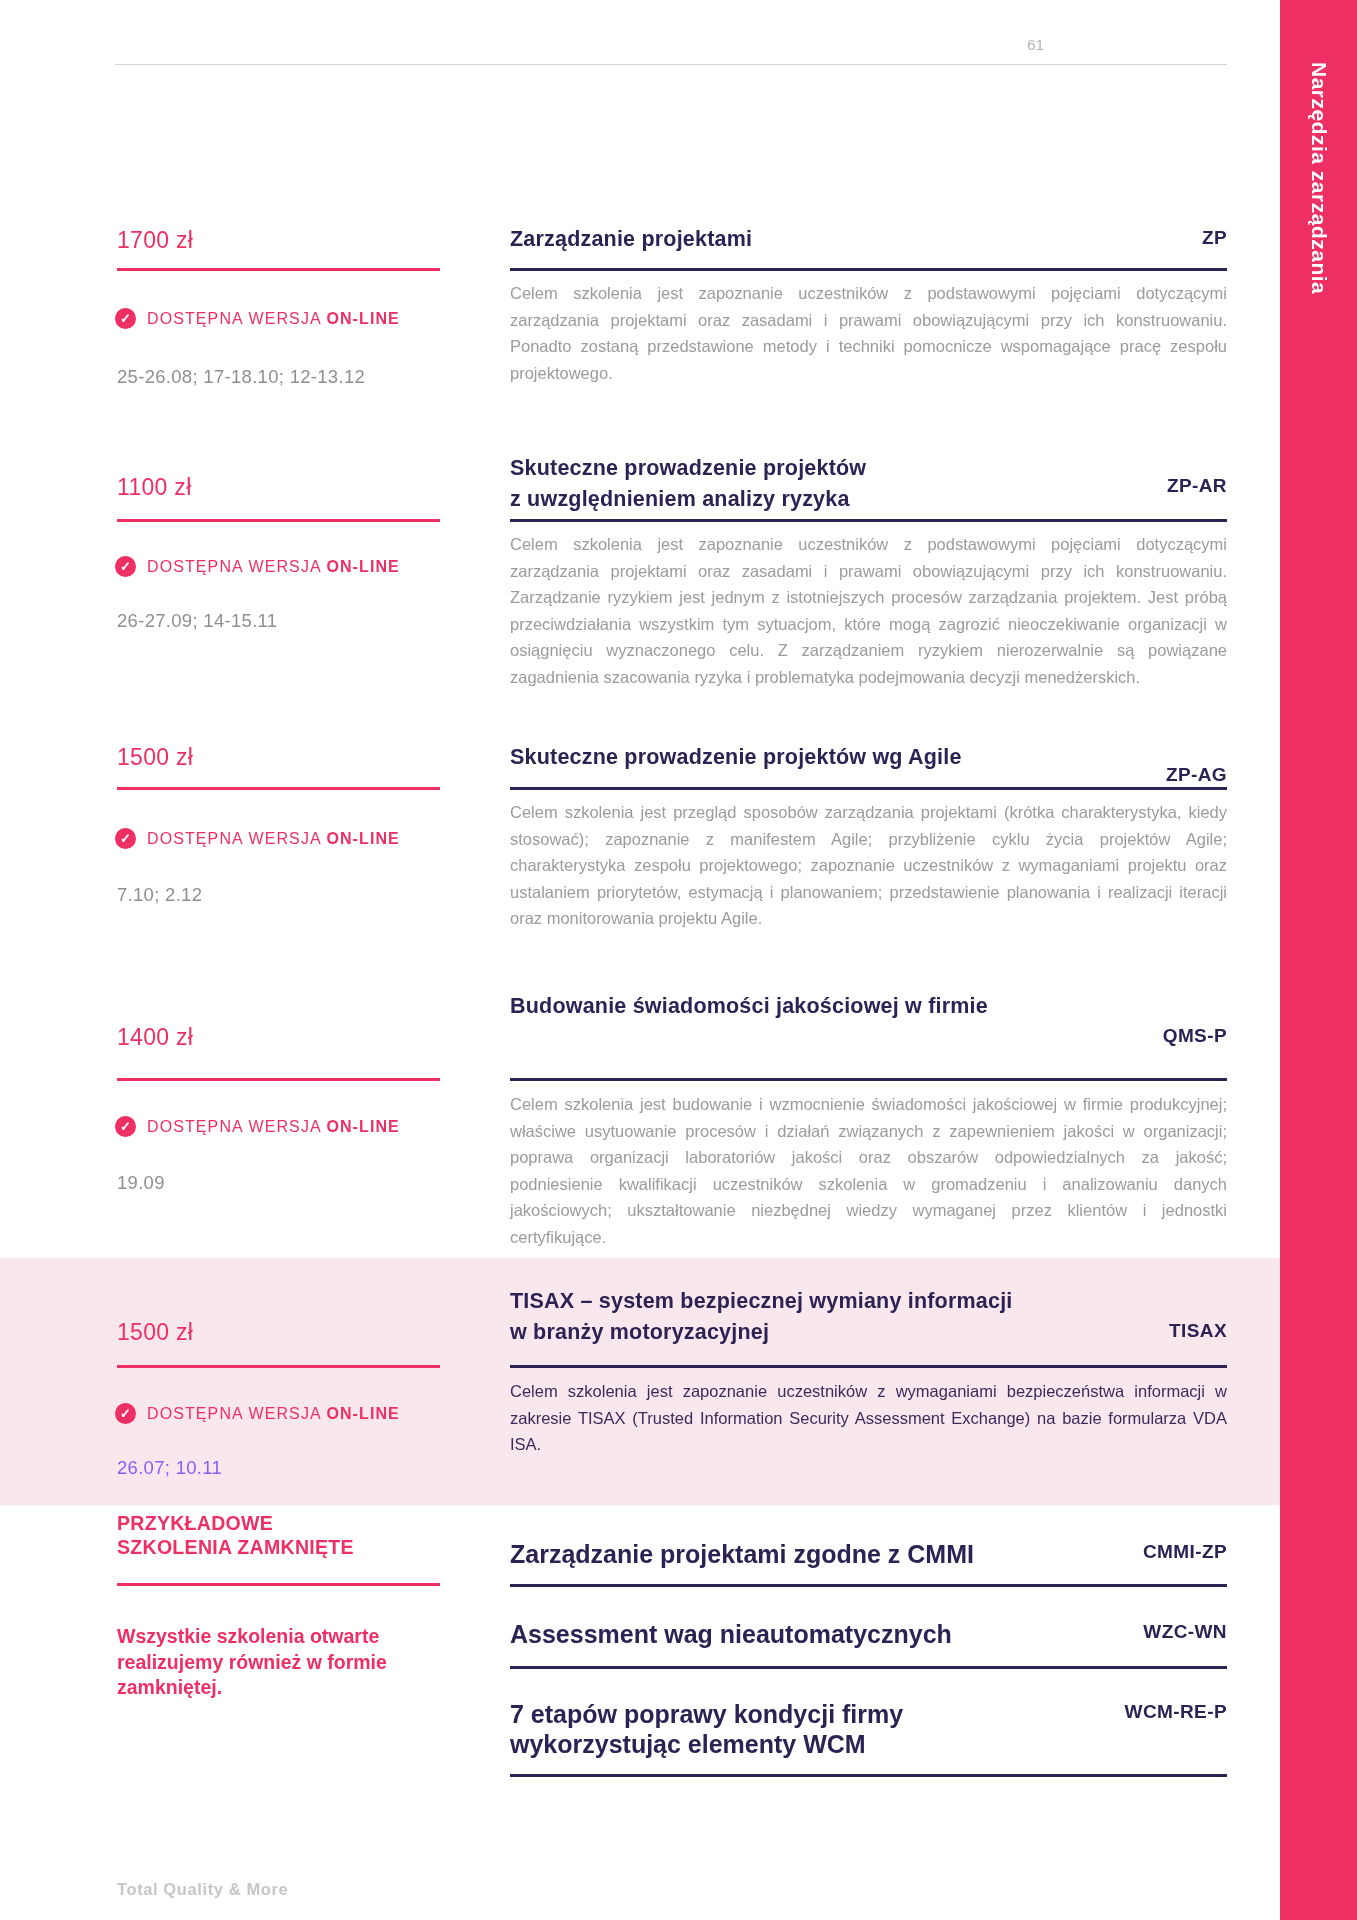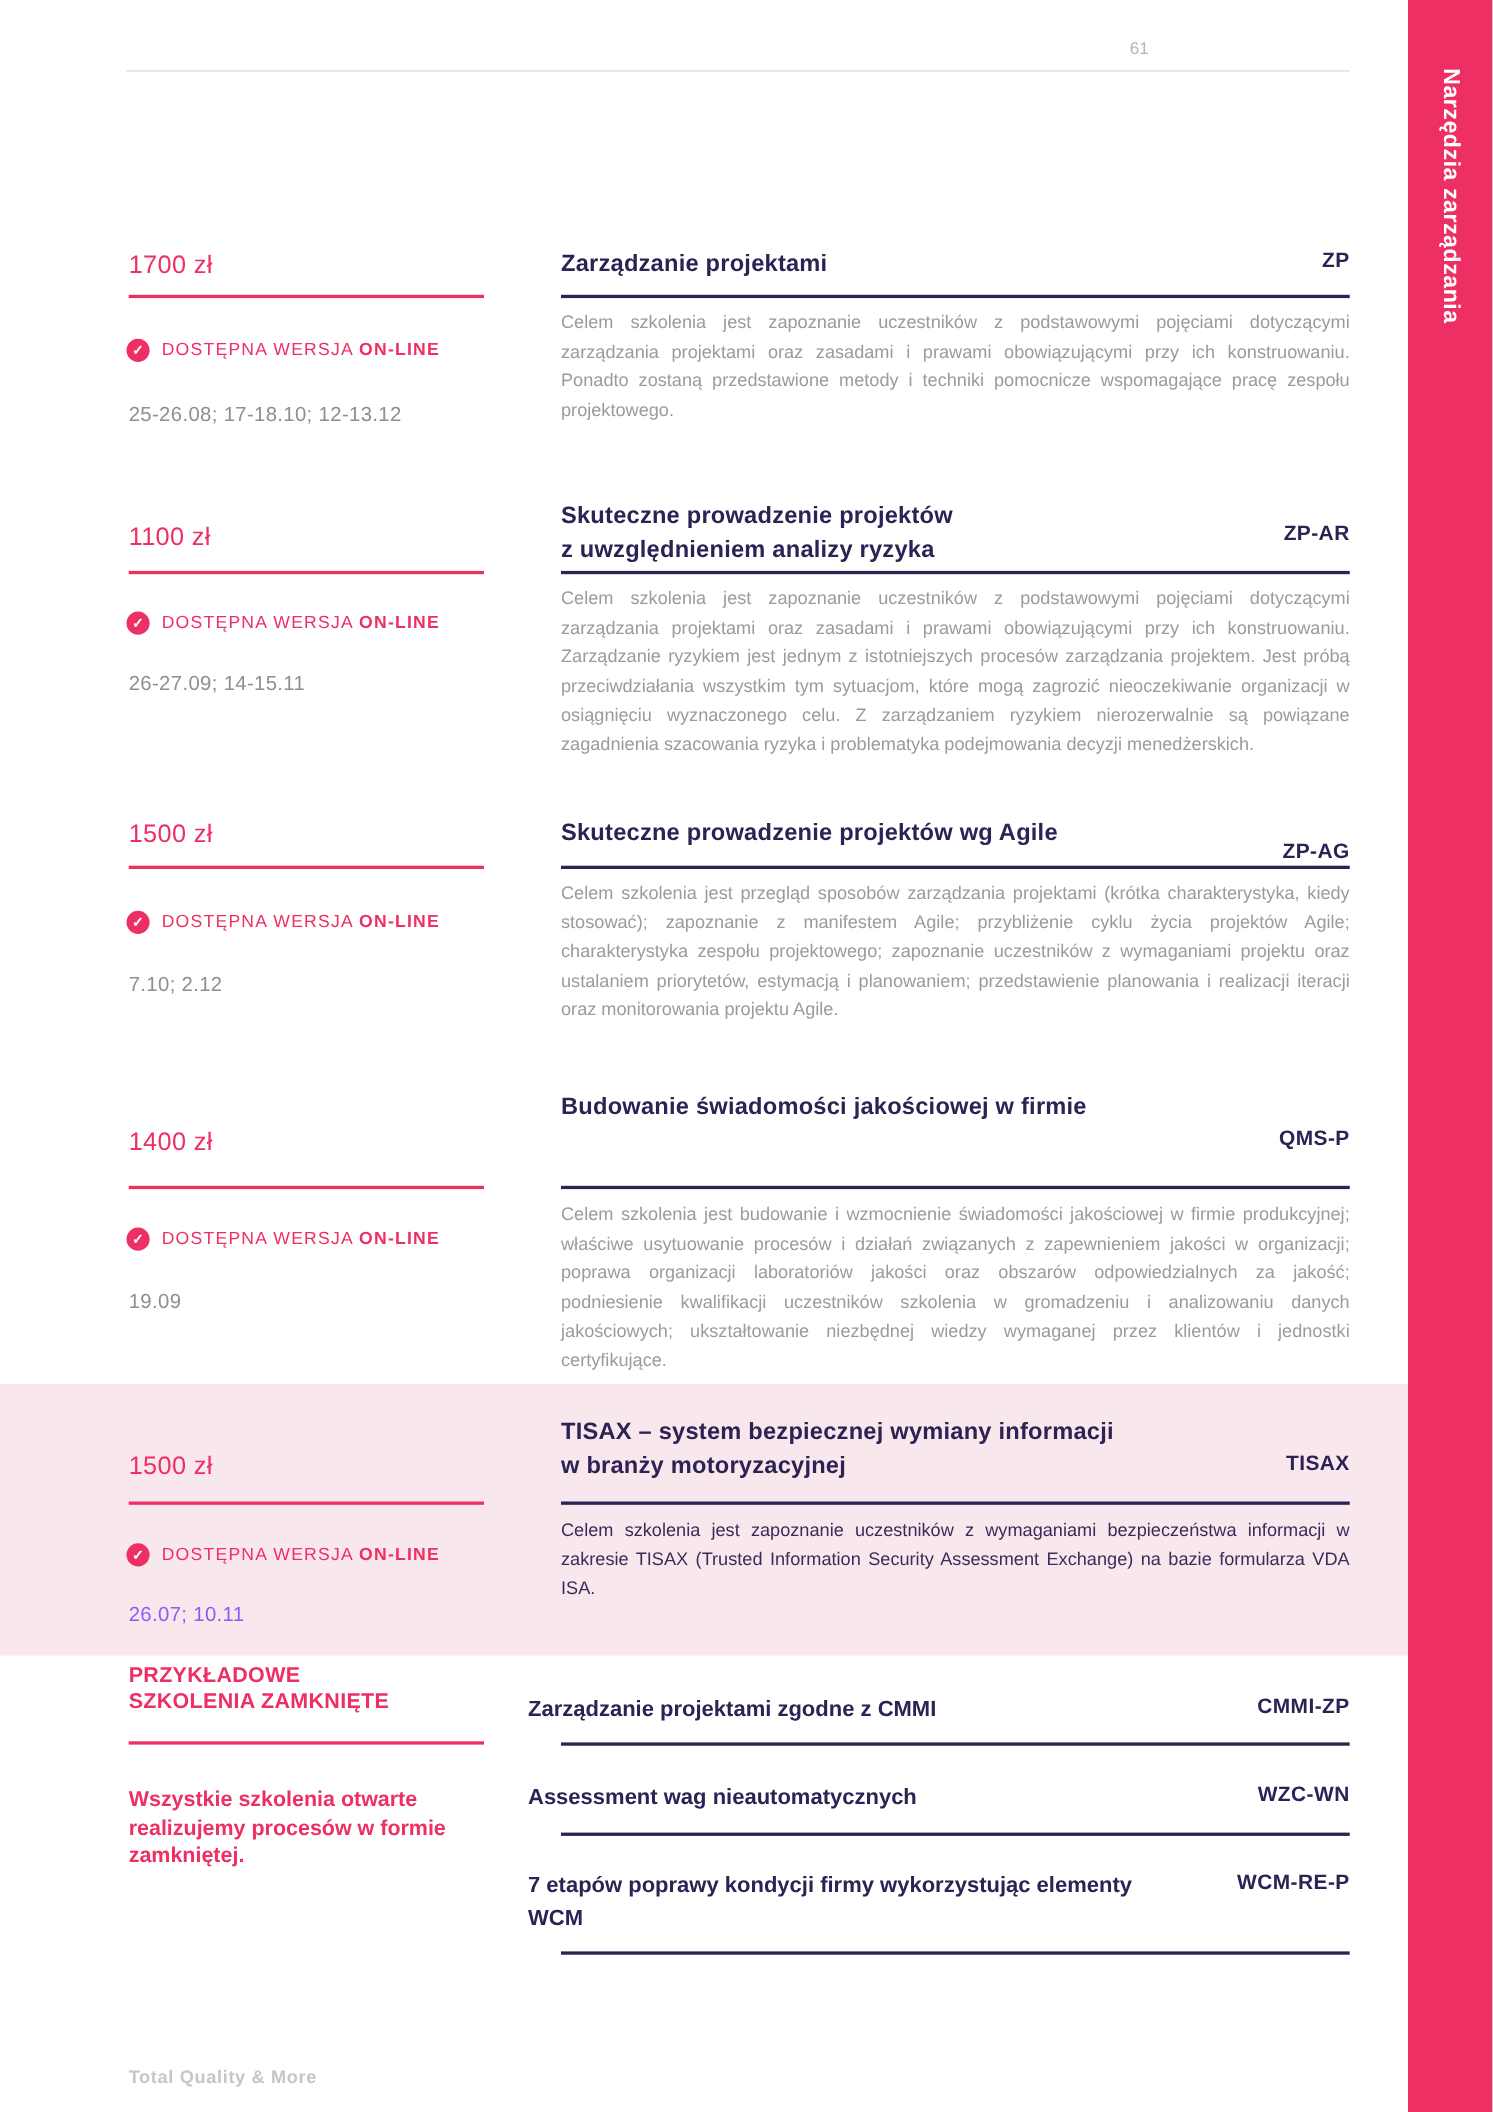--- a/index.html
+++ b/index.html
@@ -35,21 +35,21 @@
   .desc{left:510px;width:717px;margin:0;font-size:16.5px;line-height:26.6px;color:var(--gray);text-align:justify;}
   .desc.dark{color:#3C2B5A;}
 
   
   .band{left:0;top:1258px;width:1280px;height:247px;background:var(--hl);}
 
   
   .closed-h{left:117px;font-size:19.5px;line-height:23.5px;color:var(--pink);font-weight:800;letter-spacing:.3px;}
   .closed-h span{display:block;}
   .note{left:117px;width:312px;font-size:19.5px;line-height:25.5px;color:var(--pink);font-weight:800;}
-  .row-title{left:480px;width:560px;margin:0;font-size:20px;line-height:30px;color:var(--navy);font-weight:bold;}
+  .row-title{left:510px;width:560px;margin:0;font-size:25px;line-height:30px;color:var(--navy);font-weight:bold;}
 
   
   .sidebar{left:1280px;top:0;width:77px;height:1920px;background:var(--pink);}
   .sidebar-text{position:absolute;top:62px;left:50%;transform:translateX(-50%);
     writing-mode:vertical-rl;white-space:nowrap;color:#fff;font-weight:bold;font-size:21px;letter-spacing:.5px;}
 
   .footer{left:117px;top:1880px;font-size:16.5px;font-weight:bold;color:#C9C4C6;letter-spacing:.6px;}
 </style>
 </head>
 <body>
@@ -131,21 +131,21 @@
     </h3>
   <div class="abs code" style="top:1320px">TISAX</div>
   <div class="abs rrule" style="top:1365px"></div>
   <p class="abs desc dark" style="top:1378px">Celem szkolenia jest zapoznanie uczestników z wymaganiami bezpieczeństwa informacji w zakresie TISAX (Trusted Information Security Assessment Exchange) na bazie formularza VDA ISA.</p>
 
   <div class="abs closed-h" style="top:1512px">
     <span>PRZYKŁADOWE</span>
       <span>SZKOLENIA ZAMKNIĘTE</span>
   </div>
   <div class="abs lrule" style="top:1583px"></div>
-  <div class="abs note" style="top:1624px">Wszystkie szkolenia otwarte realizujemy procesów w formie zamkniętej.</div>
+  <div class="abs note" style="top:1624px">Wszystkie szkolenia otwarte realizujemy również w formie zamkniętej.</div>
 
   <h3 class="abs row-title" style="top:1539px">Zarządzanie projektami zgodne z CMMI</h3>
   <div class="abs code" style="top:1541px">CMMI-ZP</div>
   <div class="abs rrule" style="top:1584px"></div>
 
   <h3 class="abs row-title" style="top:1619px">Assessment wag nieautomatycznych</h3>
   <div class="abs code" style="top:1621px">WZC-WN</div>
   <div class="abs rrule" style="top:1666px"></div>
 
   <h3 class="abs row-title" style="top:1699px">7 etapów poprawy kondycji firmy wykorzystując elementy WCM</h3>

